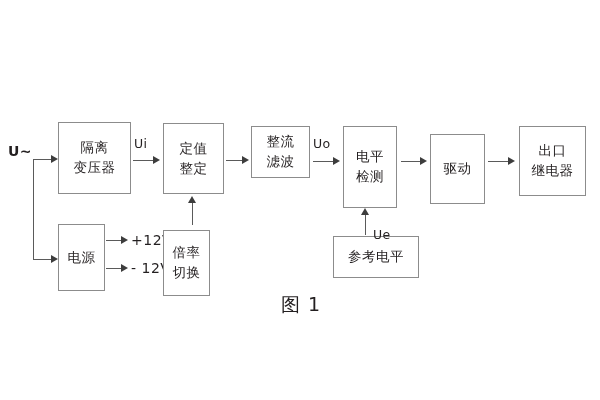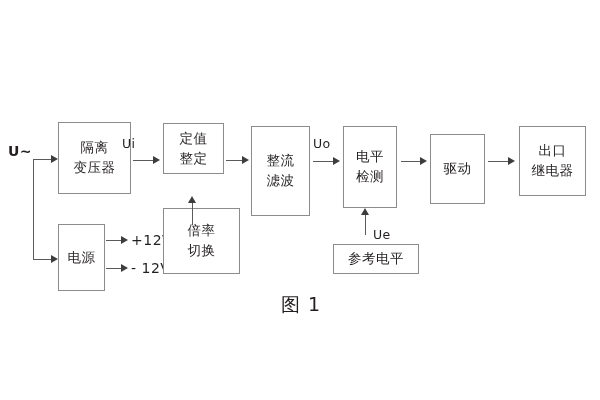--- a/index.html
+++ b/index.html
@@ -72,33 +72,33 @@
   <div class="hline" style="left:33px;top:159px;width:20px;"></div>
   <div class="arrow-r" style="left:51px;top:155px;"></div>
   <div class="hline" style="left:33px;top:259px;width:20px;"></div>
   <div class="arrow-r" style="left:51px;top:255px;"></div>
 
   <div class="block" style="left:58px;top:122px;width:73px;height:72px;">
     <span class="ln">隔离</span>
     <span class="ln">变压器</span>
   </div>
 
-  <div class="lbl sig" style="left:122px;top:136px;">Ui</div>
+  <div class="lbl sig" style="left:134px;top:136px;">Ui</div>
   <div class="hline" style="left:133px;top:160px;width:22px;"></div>
   <div class="arrow-r" style="left:153px;top:156px;"></div>
 
-  <div class="block" style="left:163px;top:123px;width:61px;height:51px;">
+  <div class="block" style="left:163px;top:123px;width:61px;height:71px;">
     <span class="ln">定值</span>
     <span class="ln">整定</span>
   </div>
 
   <div class="hline" style="left:226px;top:160px;width:18px;"></div>
   <div class="arrow-r" style="left:242px;top:156px;"></div>
 
-  <div class="block" style="left:251px;top:126px;width:59px;height:90px;">
+  <div class="block" style="left:251px;top:126px;width:59px;height:52px;">
     <span class="ln">整流</span>
     <span class="ln">滤波</span>
   </div>
 
   <div class="lbl sig" style="left:313px;top:136px;">Uo</div>
   <div class="hline" style="left:313px;top:161px;width:22px;"></div>
   <div class="arrow-r" style="left:333px;top:157px;"></div>
 
   <div class="block" style="left:343px;top:126px;width:54px;height:82px;">
     <span class="ln">电平</span>
@@ -125,29 +125,29 @@
   </div>
 
   <div class="hline" style="left:106px;top:240px;width:17px;"></div>
   <div class="arrow-r" style="left:121px;top:236px;"></div>
   <div class="lbl rail" style="left:131px;top:232px;">+12V</div>
 
   <div class="hline" style="left:106px;top:268px;width:17px;"></div>
   <div class="arrow-r" style="left:121px;top:264px;"></div>
   <div class="lbl rail" style="left:131px;top:260px;">- 12V</div>
 
-  <div class="block" style="left:163px;top:208px;width:77px;height:66px;">
+  <div class="block" style="left:163px;top:230px;width:47px;height:66px;">
     <span class="ln">倍率</span>
     <span class="ln">切换</span>
   </div>
 
   <div class="vline" style="left:192px;top:203px;height:22px;"></div>
   <div class="arrow-u" style="left:188px;top:196px;"></div>
 
-  <div class="block" style="left:333px;top:244px;width:86px;height:30px;">
+  <div class="block" style="left:333px;top:236px;width:86px;height:42px;">
     <span class="ln">参考电平</span>
   </div>
 
   <div class="vline" style="left:365px;top:214px;height:21px;"></div>
   <div class="arrow-u" style="left:361px;top:208px;"></div>
   <div class="lbl sig" style="left:373px;top:227px;">Ue</div>
 
   <div class="lbl cap" style="left:281px;top:292px;">图 1</div>
 
 </div>

